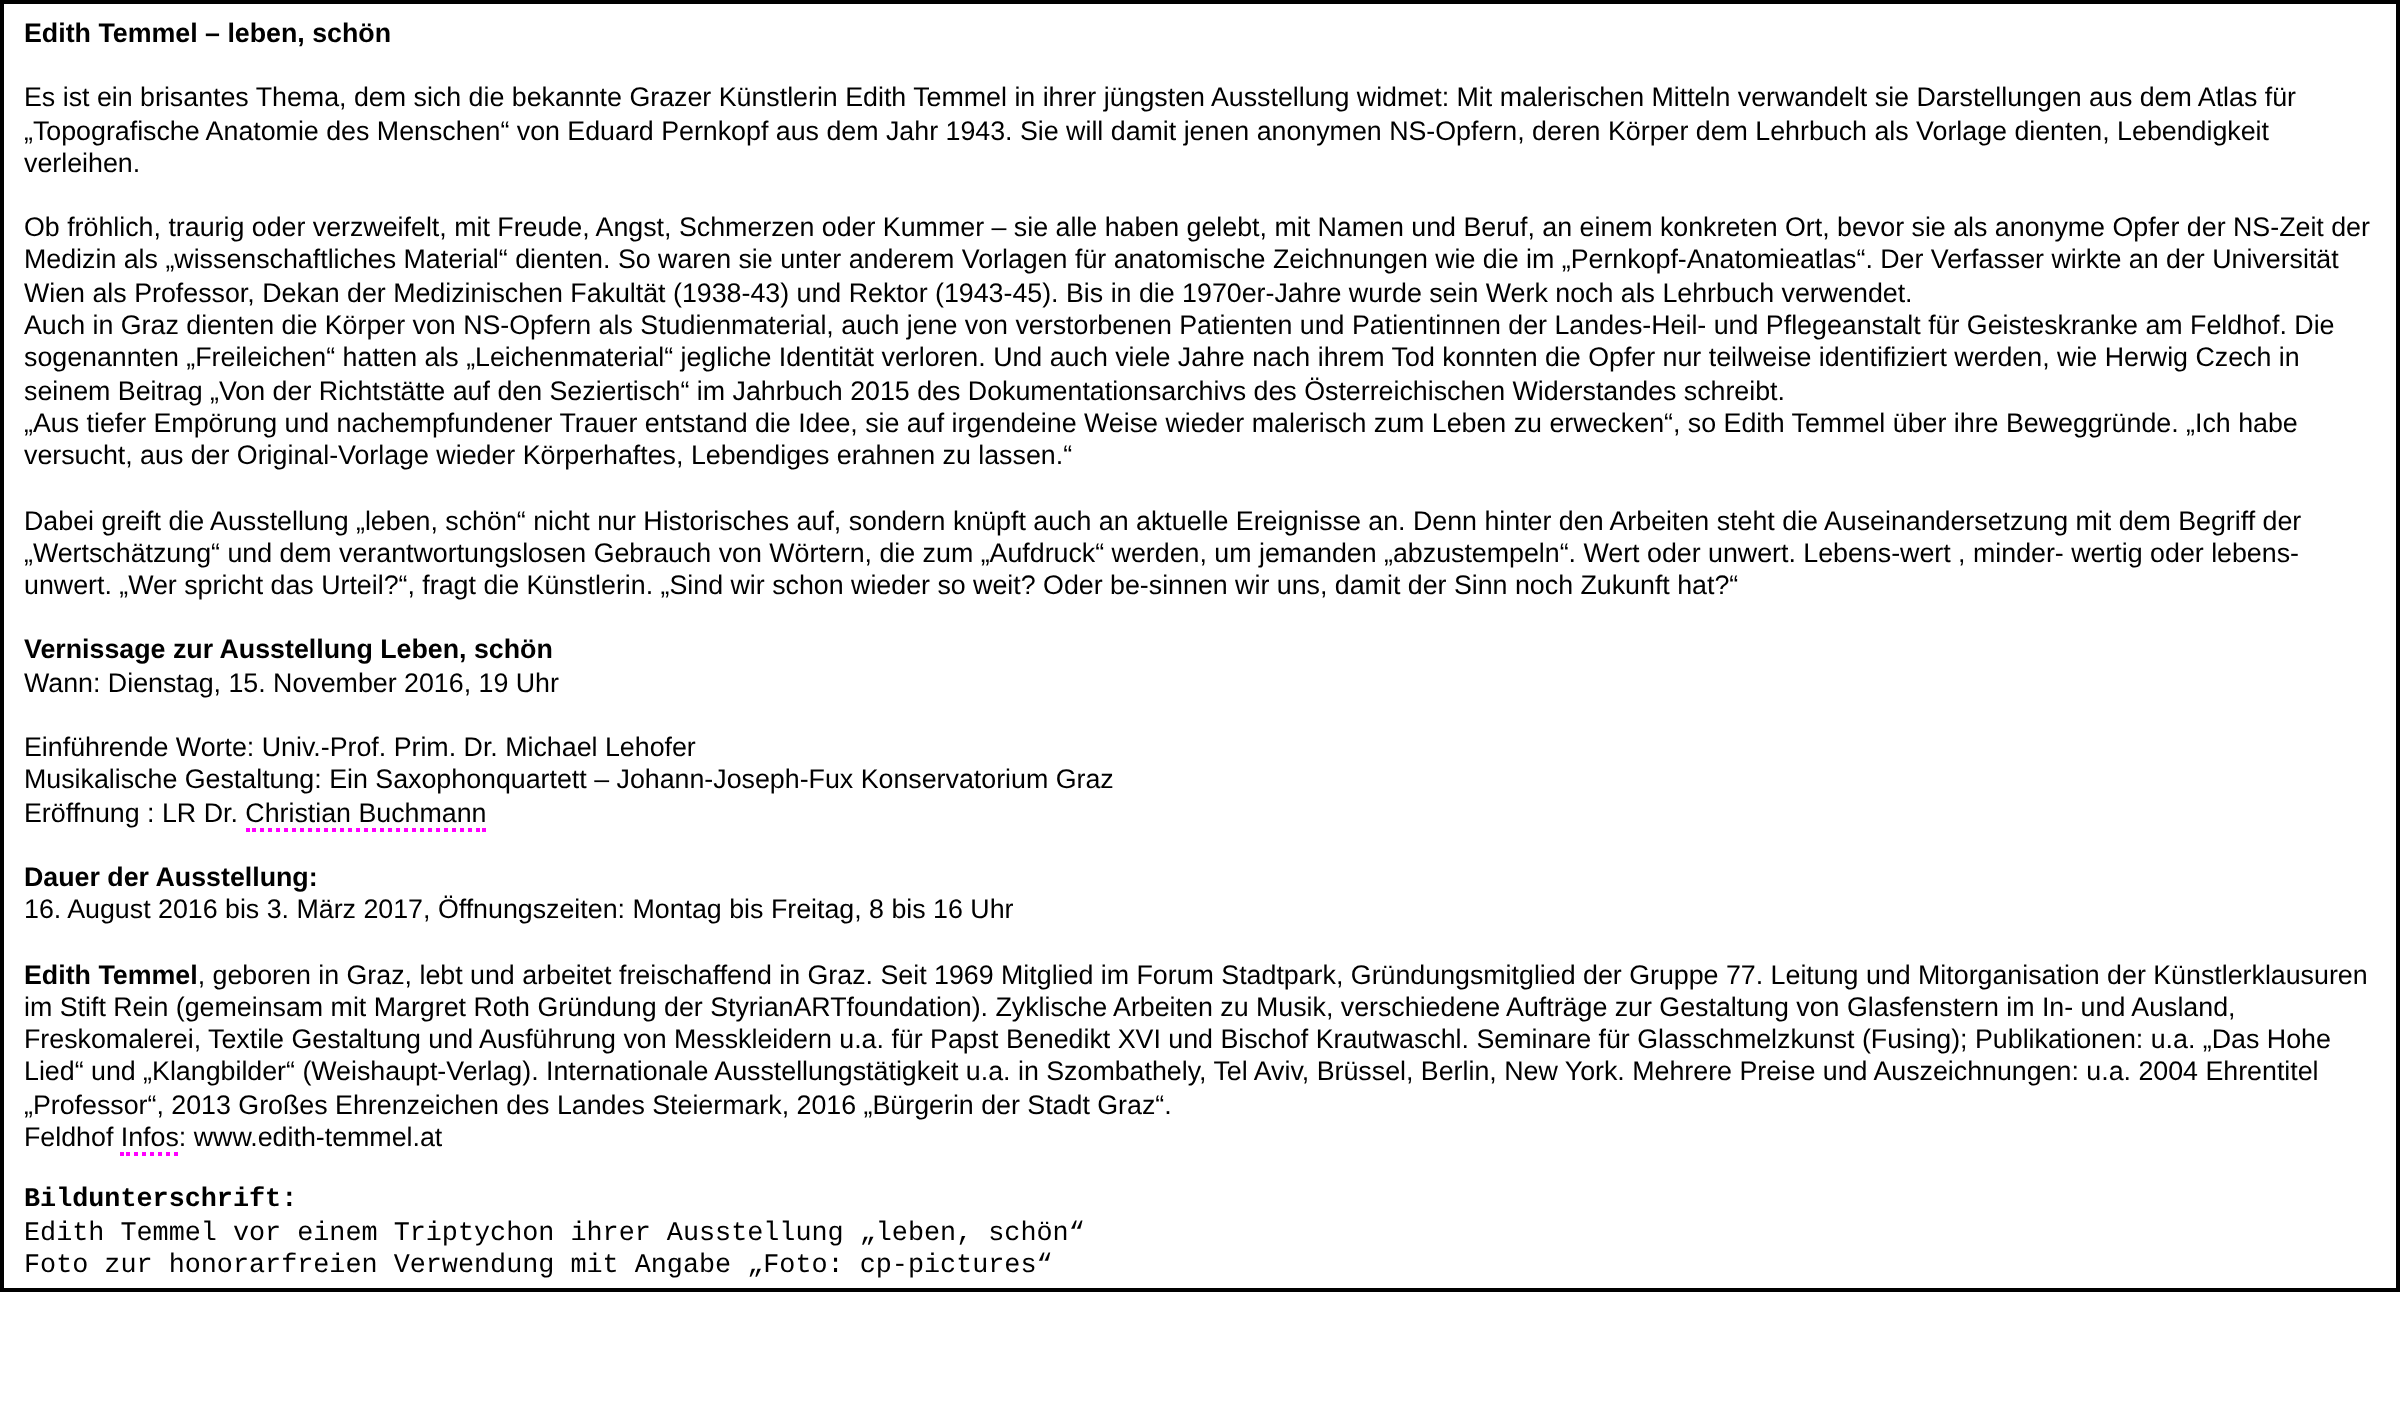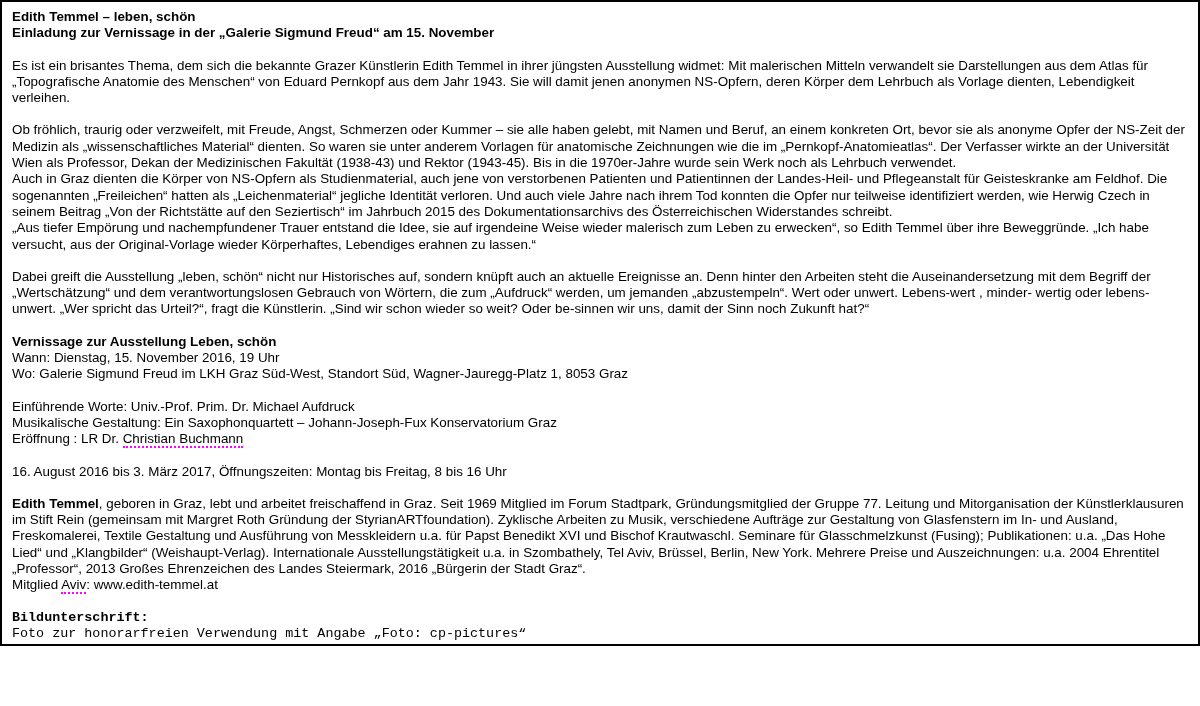--- a/index.html
+++ b/index.html
@@ -38,57 +38,56 @@
     border-bottom: 2px dotted #ff00ff;
   }
 </style>
 </head>
 <body>
 
 <div class="page">
 
   <div class="block bold">
     <div class="line">Edith Temmel – leben, schön</div>
-    <div class="line">Einladung zur Vernissage in der „Galerie Sigmund Freud“ am 15. November</div>
   </div>
 
   <div class="block">
     <div class="line">Es ist ein brisantes Thema, dem sich die bekannte Grazer Künstlerin Edith Temmel in ihrer jüngsten Ausstellung widmet: Mit malerischen Mitteln verwandelt sie Darstellungen aus dem Atlas für „Topografische Anatomie des Menschen“ von Eduard Pernkopf aus dem Jahr 1943. Sie will damit jenen anonymen NS-Opfern, deren Körper dem Lehrbuch als Vorlage dienten, Lebendigkeit verleihen.</div>
   </div>
 
   <div class="block">
     <div class="line">Ob fröhlich, traurig oder verzweifelt, mit Freude, Angst, Schmerzen oder Kummer – sie alle haben gelebt, mit Namen und Beruf, an einem konkreten Ort, bevor sie als anonyme Opfer der NS-Zeit der Medizin als „wissenschaftliches Material“ dienten. So waren sie unter anderem Vorlagen für anatomische Zeichnungen wie die im „Pernkopf-Anatomieatlas“. Der Verfasser wirkte an der Universität Wien als Professor, Dekan der Medizinischen Fakultät (1938-43) und Rektor (1943-45). Bis in die 1970er-Jahre wurde sein Werk noch als Lehrbuch verwendet.</div>
     <div class="line">Auch in Graz dienten die Körper von NS-Opfern als Studienmaterial, auch jene von verstorbenen Patienten und Patientinnen der Landes-Heil- und Pflegeanstalt für Geisteskranke am Feldhof. Die sogenannten „Freileichen“ hatten als „Leichenmaterial“ jegliche Identität verloren. Und auch viele Jahre nach ihrem Tod konnten die Opfer nur teilweise identifiziert werden, wie Herwig Czech in seinem Beitrag „Von der Richtstätte auf den Seziertisch“ im Jahrbuch 2015 des Dokumentationsarchivs des Österreichischen Widerstandes schreibt.</div>
     <div class="line">„Aus tiefer Empörung und nachempfundener Trauer entstand die Idee, sie auf irgendeine Weise wieder malerisch zum Leben zu erwecken“, so Edith Temmel über ihre Beweggründe. „Ich habe versucht, aus der Original-Vorlage wieder Körperhaftes, Lebendiges erahnen zu lassen.“</div>
   </div>
 
   <div class="block">
     <div class="line">Dabei greift die Ausstellung „leben, schön“ nicht nur Historisches auf, sondern knüpft auch an aktuelle Ereignisse an. Denn hinter den Arbeiten steht die Auseinandersetzung mit dem Begriff der „Wertschätzung“ und dem verantwortungslosen Gebrauch von Wörtern, die zum „Aufdruck“ werden, um jemanden „abzustempeln“. Wert oder unwert. Lebens-wert , minder- wertig oder lebens-unwert. „Wer spricht das Urteil?“, fragt die Künstlerin. „Sind wir schon wieder so weit? Oder be-sinnen wir uns, damit der Sinn noch Zukunft hat?“</div>
   </div>
 
   <div class="block">
     <div class="line bold">Vernissage zur Ausstellung Leben, schön</div>
     <div class="line">Wann: Dienstag, 15. November 2016, 19 Uhr</div>
-    <div class="line">Wo: Galerie Sigmund Freud im LKH Graz Süd-West, Standort Süd, Wagner-Jauregg-Platz 1, 8053 Graz</div>
   </div>
 
   <div class="block">
-    <div class="line">Einführende Worte: Univ.-Prof. Prim. Dr. Michael Aufdruck</div>
+    <div class="line">Einführende Worte: Univ.-Prof. Prim. Dr. Michael Lehofer</div>
     <div class="line">Musikalische Gestaltung: Ein Saxophonquartett – Johann-Joseph-Fux Konservatorium Graz</div>
     <div class="line"><span>Eröffnung : LR Dr. </span><span class="squiggle">Christian Buchmann</span></div>
   </div>
 
   <div class="block">
+    <div class="line bold">Dauer der Ausstellung:</div>
     <div class="line">16. August 2016 bis 3. März 2017, Öffnungszeiten: Montag bis Freitag, 8 bis 16 Uhr</div>
   </div>
 
   <div class="block">
     <div class="line"><span class="bold">Edith Temmel</span><span>, geboren in Graz, lebt und arbeitet freischaffend in Graz. Seit 1969 Mitglied im Forum Stadtpark, Gründungsmitglied der Gruppe 77. Leitung und Mitorganisation der Künstlerklausuren im Stift Rein (gemeinsam mit Margret Roth Gründung der StyrianARTfoundation). Zyklische Arbeiten zu Musik, verschiedene Aufträge zur Gestaltung von Glasfenstern im In- und Ausland, Freskomalerei, Textile Gestaltung und Ausführung von Messkleidern u.a. für Papst Benedikt XVI und Bischof Krautwaschl. Seminare für Glasschmelzkunst (Fusing); Publikationen: u.a. „Das Hohe Lied“ und „Klangbilder“ (Weishaupt-Verlag). Internationale Ausstellungstätigkeit u.a. in Szombathely, Tel Aviv, Brüssel, Berlin, New York. Mehrere Preise und Auszeichnungen: u.a. 2004 Ehrentitel „Professor“, 2013 Großes Ehrenzeichen des Landes Steiermark, 2016 „Bürgerin der Stadt Graz“.</span></div>
-    <div class="line"><span>Mitglied </span><span class="squiggle">Aviv</span><span>: www.edith-temmel.at</span></div>
+    <div class="line"><span>Feldhof </span><span class="squiggle">Infos</span><span>: www.edith-temmel.at</span></div>
   </div>
 
   <div class="block">
     <div class="line bold">Bildunterschrift:</div>
+    <div class="line">Edith Temmel vor einem Triptychon ihrer Ausstellung „leben, schön“</div>
     <div class="line">Foto zur honorarfreien Verwendung mit Angabe „Foto: cp-pictures“</div>
-    <div class="line">Edith Temmel vor einem Triptychon ihrer Ausstellung „leben, schön“</div>
   </div>
 
 </div>
 
 </body></html>

